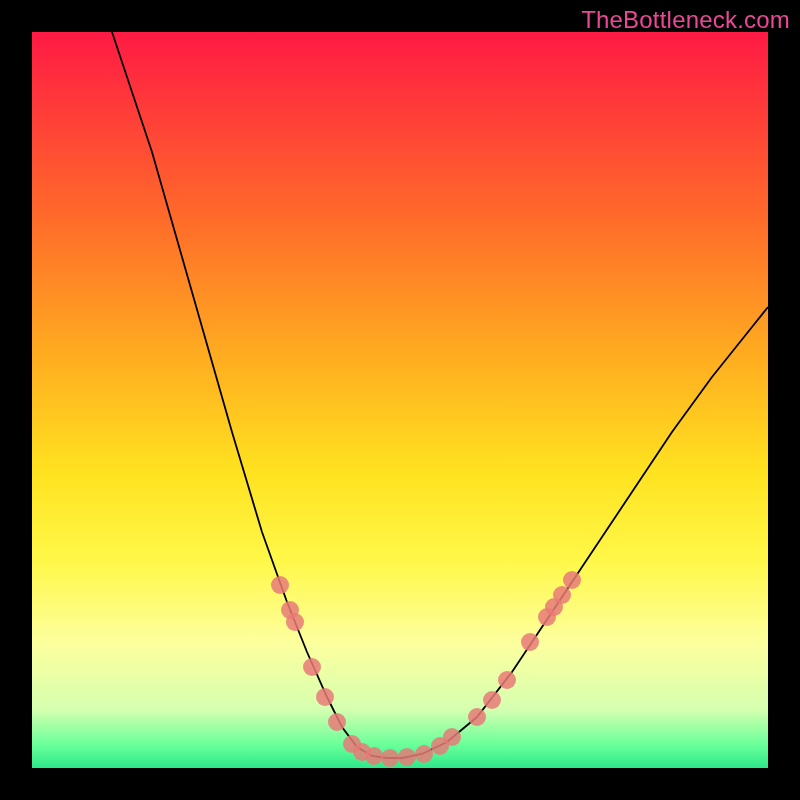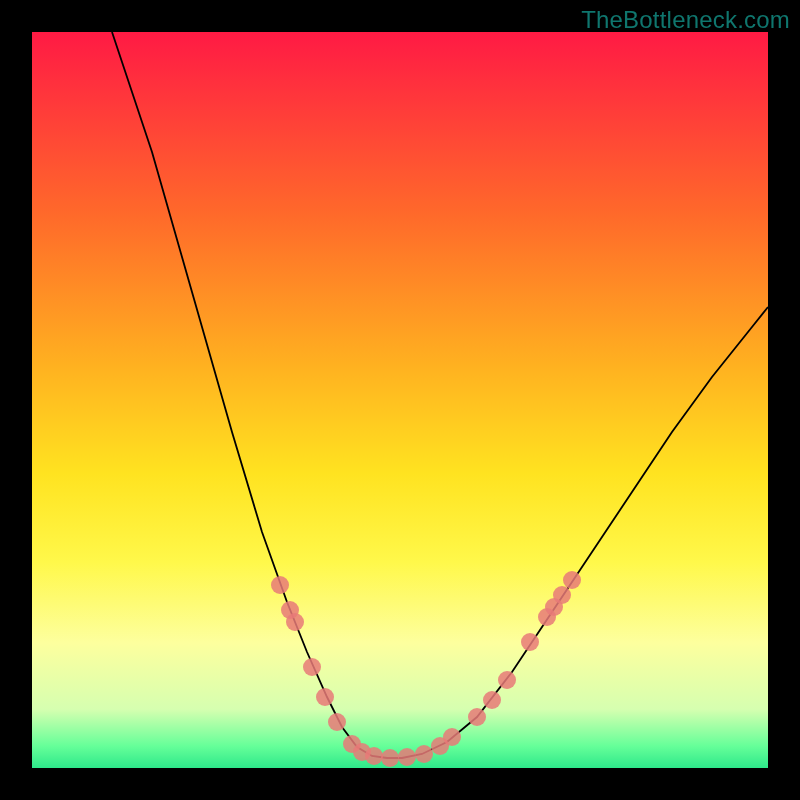--- a/index.html
+++ b/index.html
@@ -37,21 +37,21 @@
       #fdff9e 83%,
       #d6ffb0 92%,
       #66ff99 97%,
       #2ee88a 100%
     );
   }
   .watermark {
     position: absolute;
     top: 6px;
     right: 10px;
-    color: #0f766e;
+    color: #ec4899;
     font-size: 24px;
     font-weight: 500;
     letter-spacing: 0.2px;
   }
   svg.curve {
     position: absolute;
     left: 0;
     top: 0;
     width: 736px;
     height: 736px;

